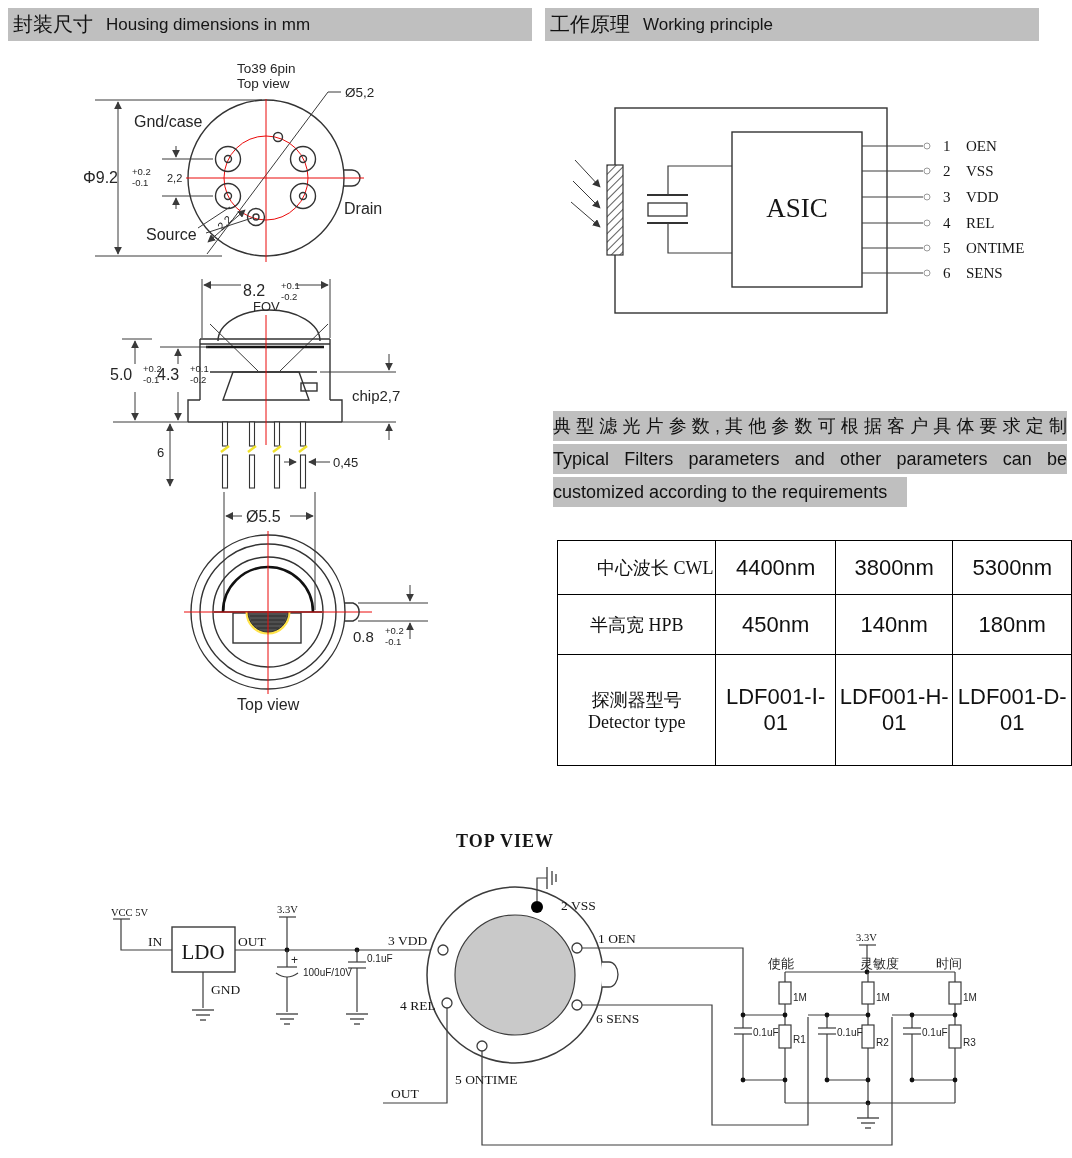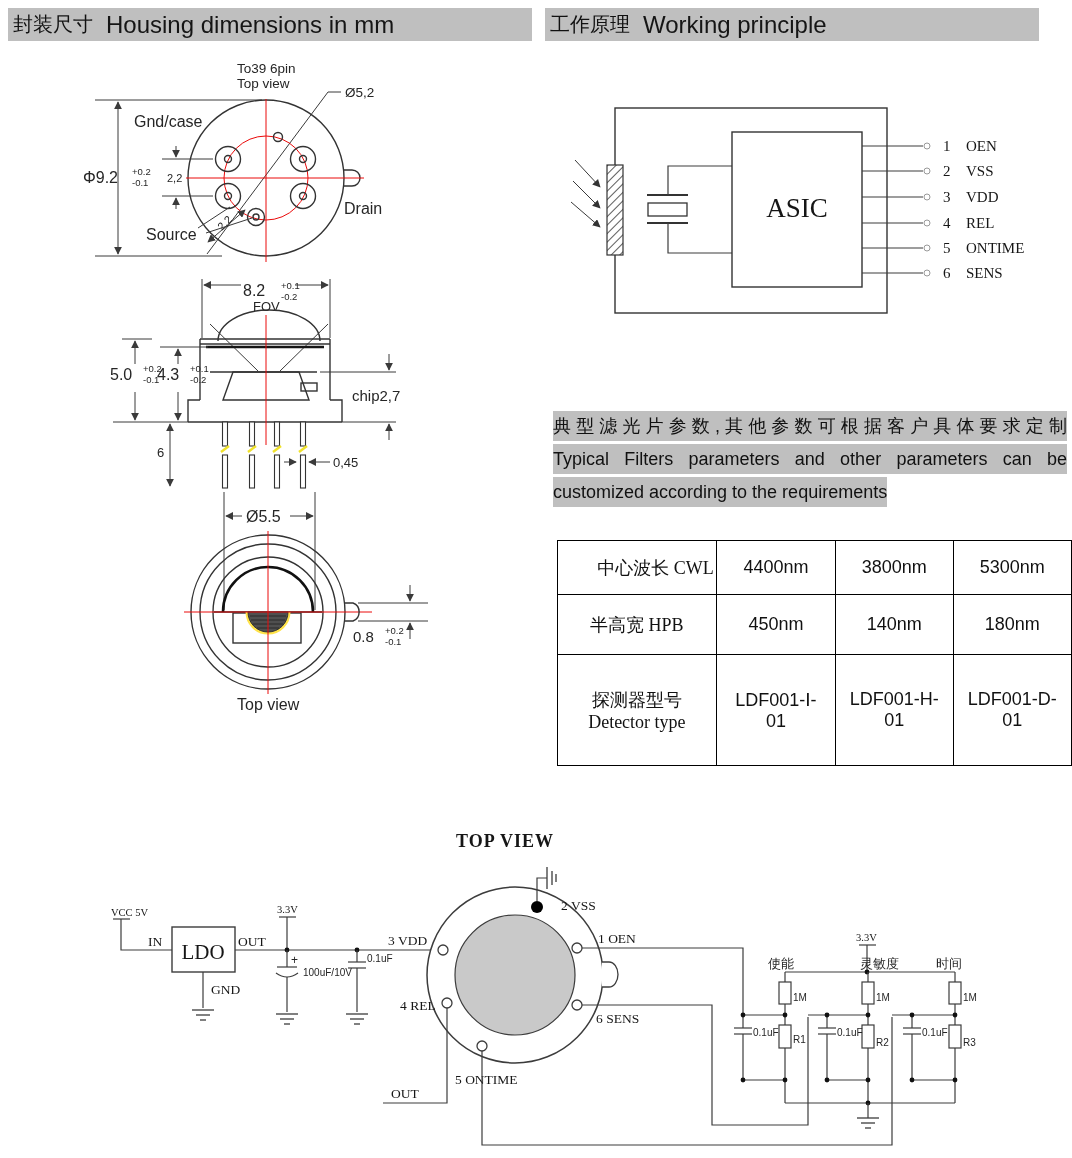--- a/index.html
+++ b/index.html
@@ -2,32 +2,32 @@
 <html><head>
 <meta charset="utf-8">
 <style>
   html,body{margin:0;padding:0;background:#fff;}
   #page{position:relative;width:1072px;height:1158px;background:#fff;overflow:hidden;
         font-family:"Liberation Sans",sans-serif;color:#1a1a1a;}
   .abs{position:absolute;}
   .bar{position:absolute;height:33px;background:#bfbfbf;display:flex;align-items:center;
        gap:13px;padding-left:5px;box-sizing:border-box;}
   .bar .zh{font-size:20px;color:#111;}
-  .bar .en{font-size:24px;color:#151515;}
+  .bar .en{font-size:17px;color:#151515;}
   
   #note{position:absolute;left:553px;top:411px;width:514px;}
   #note .ln{display:block;height:30px;line-height:30px;background:#bfbfbf;
             font-size:18px;margin-bottom:3px;color:#111;}
   #note .j{text-align:justify;text-align-last:justify;}
   #note .ln3{display:inline-block;background:#bfbfbf;height:30px;line-height:30px;
-             font-size:18px;padding-right:0;color:#111;}
+             font-size:18px;padding-right:20px;color:#111;}
   
   #ftable{position:absolute;left:557px;top:540px;border-collapse:collapse;table-layout:fixed;}
   #ftable td{border:1.4px solid #000;text-align:center;vertical-align:middle;
-             font-size:18px;color:#111;padding:0 2px;}
+             font-size:22px;color:#111;padding:0 2px;}
   #ftable td.lab{font-family:"Liberation Serif",serif;font-size:18px;}
   .pre{white-space:pre-line;}
   
   svg text{fill:#262626;font-family:"Liberation Sans",sans-serif;}
   svg .ts{font-family:"Liberation Serif",serif;fill:#161616;}
   .dl{stroke:#3a3a3a;stroke-width:1;fill:none;}
   .ol{stroke:#333;stroke-width:1.4;fill:none;}
   .rl{stroke:#ea0a0a;stroke-width:1;fill:none;}
   .wl{stroke:#3c3c3c;stroke-width:1.2;fill:none;}
   .dot{fill:#111;}

